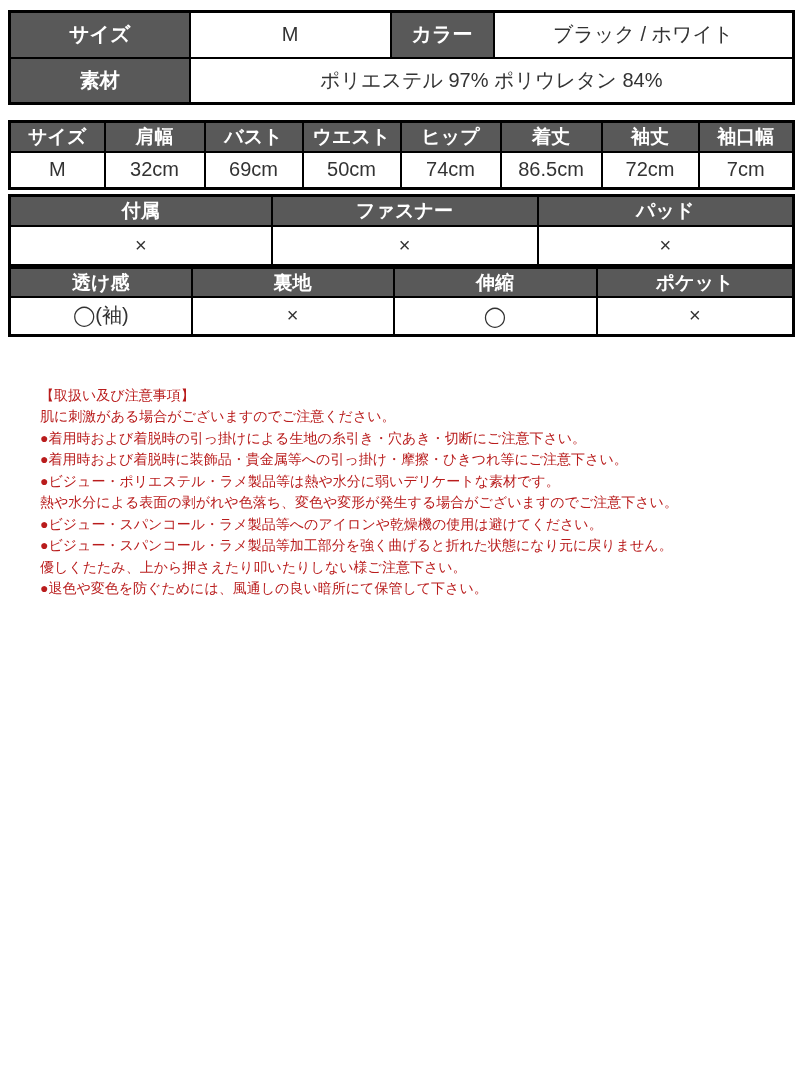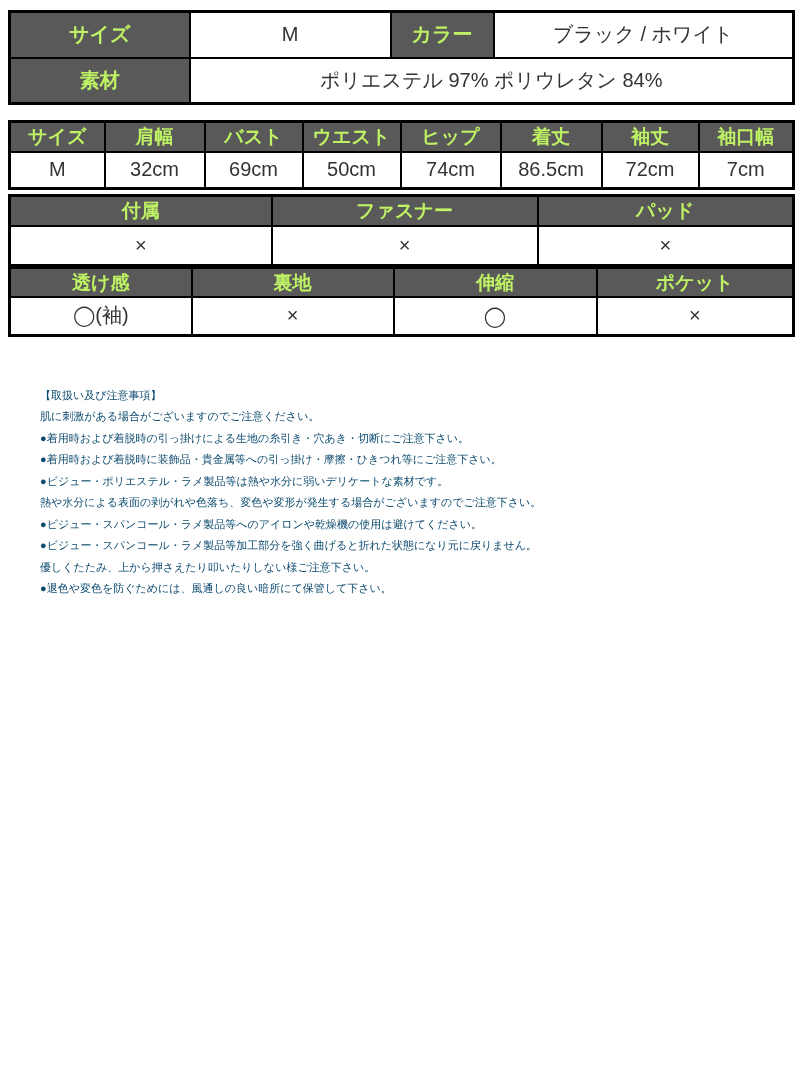--- a/index.html
+++ b/index.html
@@ -19,21 +19,21 @@
   }
   th, td {
     border: 2px solid #000000;
     text-align: center;
     vertical-align: middle;
     overflow: hidden;
     white-space: nowrap;
   }
   th {
     background: #595959;
-    color: #bef264;
+    color: #ffffff;
     font-weight: bold;
     font-size: 19px;
   }
   td {
     background: #ffffff;
     color: #333333;
     font-size: 20px;
   }
 
   
@@ -51,22 +51,22 @@
   .feat1-table .vrow { height: 40px; }
   .feat2-table { margin-top: 0; border-top-width: 2px; }
   .feat2-table .hrow { height: 29px; }
   .feat2-table .vrow { height: 38px; }
 
   
   .notes {
     margin-top: 48px;
     padding-left: 32px;
     padding-right: 20px;
-    color: #0c4a6e;
-    font-size: 11px;
+    color: #b91c1c;
+    font-size: 14px;
     line-height: 21.5px;
   }
   .notes div { white-space: nowrap; }
 </style>
 </head>
 <body>
 
 <div class="page">
 
   <table class="spec-table">

